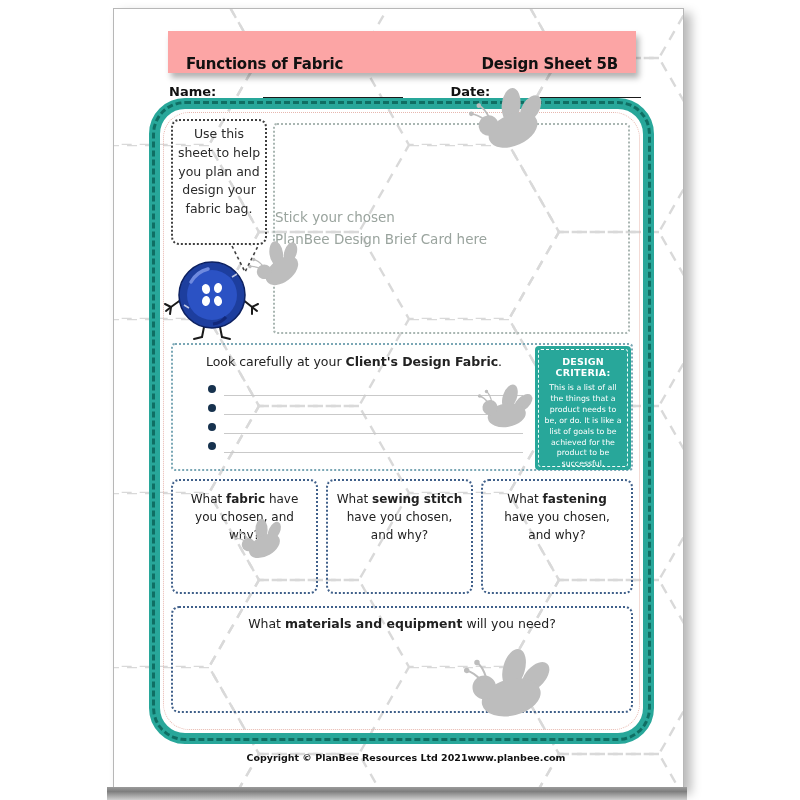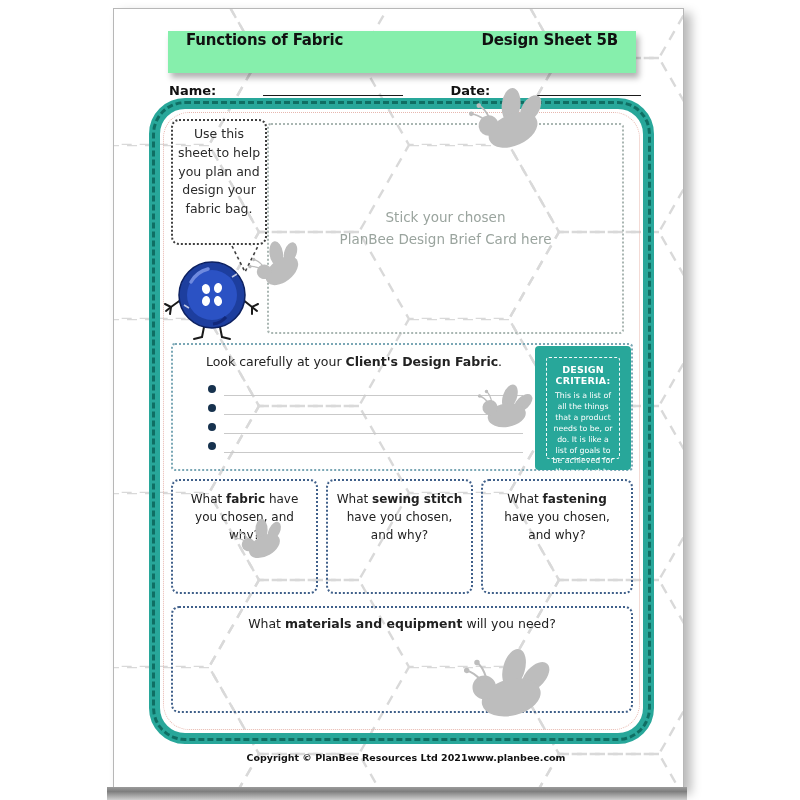--- a/index.html
+++ b/index.html
@@ -7,27 +7,27 @@
   .canvas{position:relative;width:800px;height:800px;background:#ffffff;overflow:hidden;}
 
   .page{position:absolute;left:113px;top:8px;width:569px;height:779px;background:#fff;
         border:1px solid #b7b7b7;box-shadow:7px 5px 10px rgba(0,0,0,0.28);}
   .scan-bar{position:absolute;left:107px;top:787px;width:580px;height:13px;
         background:linear-gradient(180deg,#9b9b9b 0%,#7e7e7e 35%,#cfcfcf 100%);filter:blur(0.6px);}
 
   .hexpat{position:absolute;left:0;top:0;width:100%;height:100%;z-index:0;}
 
   
-  .header-box{position:absolute;left:54px;top:22px;width:468px;height:42px;background:#86efac;
+  .header-box{position:absolute;left:54px;top:22px;width:468px;height:42px;background:#fca5a5;
         box-shadow:3px 5px 6px rgba(0,0,0,0.3);display:flex;justify-content:space-between;
-        align-items:flex-start;padding:0 18px;box-sizing:border-box;z-index:3;}
+        align-items:flex-end;padding:0 18px;box-sizing:border-box;z-index:3;}
   .header-box span{font-weight:bold;font-size:15px;letter-spacing:-0.2px;color:#111;}
 
   .name-row{position:absolute;left:55px;top:74px;width:472px;height:16px;display:flex;
-        align-items:flex-start;z-index:3;font-weight:bold;font-size:13px;color:#111;gap:41px;}
+        align-items:center;z-index:3;font-weight:bold;font-size:13px;color:#111;gap:41px;}
   .name-row .rule{flex:1.35;border-bottom:1.6px solid #1a1a1a;height:12px;margin:0 6px;}
   .name-row .rule.date-rule{flex:1;margin-right:0;}
   .name-row .lbl{white-space:nowrap;}
   .name-row .lbl.date{}
 
   
   .teal-frame{position:absolute;left:35px;top:89px;width:505px;height:646px;box-sizing:border-box;
         border:11px solid #28a79a;border-radius:36px;z-index:2;}
   .teal-frame::before{content:'';position:absolute;inset:-8px;border:3.5px dashed #0f6e63;border-radius:33px;}
   .teal-frame::after{content:'';position:absolute;inset:3px;border:1px dotted #e7b7ae;border-radius:26px;}
@@ -35,34 +35,34 @@
   
   .speech-bubble{position:absolute;left:57px;top:110px;width:96px;height:126px;box-sizing:border-box;
         border:2px dotted #3f3f3f;border-radius:8px;z-index:3;display:flex;align-items:flex-start;justify-content:center;
         text-align:center;font-size:12.5px;line-height:1.5;color:#2b2b2b;padding:4px;background:transparent;}
   .speech-tail{position:absolute;left:116px;top:235px;width:30px;height:32px;z-index:4;}
   .mascot{position:absolute;left:50px;top:246px;width:96px;height:86px;z-index:5;}
 
   .bee{position:absolute;z-index:5;}
 
   
-  .stick-box{position:absolute;left:153px;top:114px;width:357px;height:211px;box-sizing:border-box;
+  .stick-box{position:absolute;left:159px;top:114px;width:357px;height:211px;box-sizing:border-box;
         border:2px dotted #a9b6b2;border-radius:4px;z-index:3;display:flex;flex-direction:column;
-        align-items:center;justify-content:center;color:#9aa49e;font-size:13.5px;line-height:1.6;text-align:center;}
+        align-items:flex-start;justify-content:center;color:#9aa49e;font-size:13.5px;line-height:1.6;text-align:center;}
 
   
   .crit-section{position:absolute;left:57px;top:334px;width:462px;height:128px;box-sizing:border-box;
         border:2px dotted #7aa7b5;border-radius:4px;z-index:3;}
   .crit-heading{margin:7px 100px 0 4px;text-align:center;font-size:12.5px;line-height:1.55;color:#222;}
   .crit-rows{margin:6px 0 0 35px;width:315px;}
   .crit-row{display:flex;align-items:flex-end;height:19px;}
   .crit-dot{width:8px;height:8px;border-radius:50%;background:#17324e;margin:0 8px 3px 0;flex:none;}
   .crit-line{flex:1;border-bottom:1px solid #c9c9c9;height:14px;}
   .crit-info{position:absolute;left:362px;top:1px;width:96px;height:124px;background:#28a79a;
-        border-radius:4px;box-sizing:border-box;padding:11px;}
+        border-radius:4px;box-sizing:border-box;padding:3px;}
   .crit-info-inner{border:1.5px dashed rgba(255,255,255,0.95);border-radius:3px;height:100%;box-sizing:border-box;
         padding:6px 4px;color:#fff;text-align:center;}
   .crit-info-title{font-weight:bold;font-size:9.5px;letter-spacing:0.2px;margin-bottom:5px;}
   .crit-info-body{font-size:7.8px;line-height:1.4;}
 
   
   .qbox{position:absolute;top:470px;height:115px;box-sizing:border-box;border:2px dotted #40608a;
         border-radius:8px;z-index:3;text-align:center;font-size:12px;line-height:1.5;color:#222;
         padding:9px 8px 0 8px;}
   .qbox.q1{left:57px;width:147px;}

